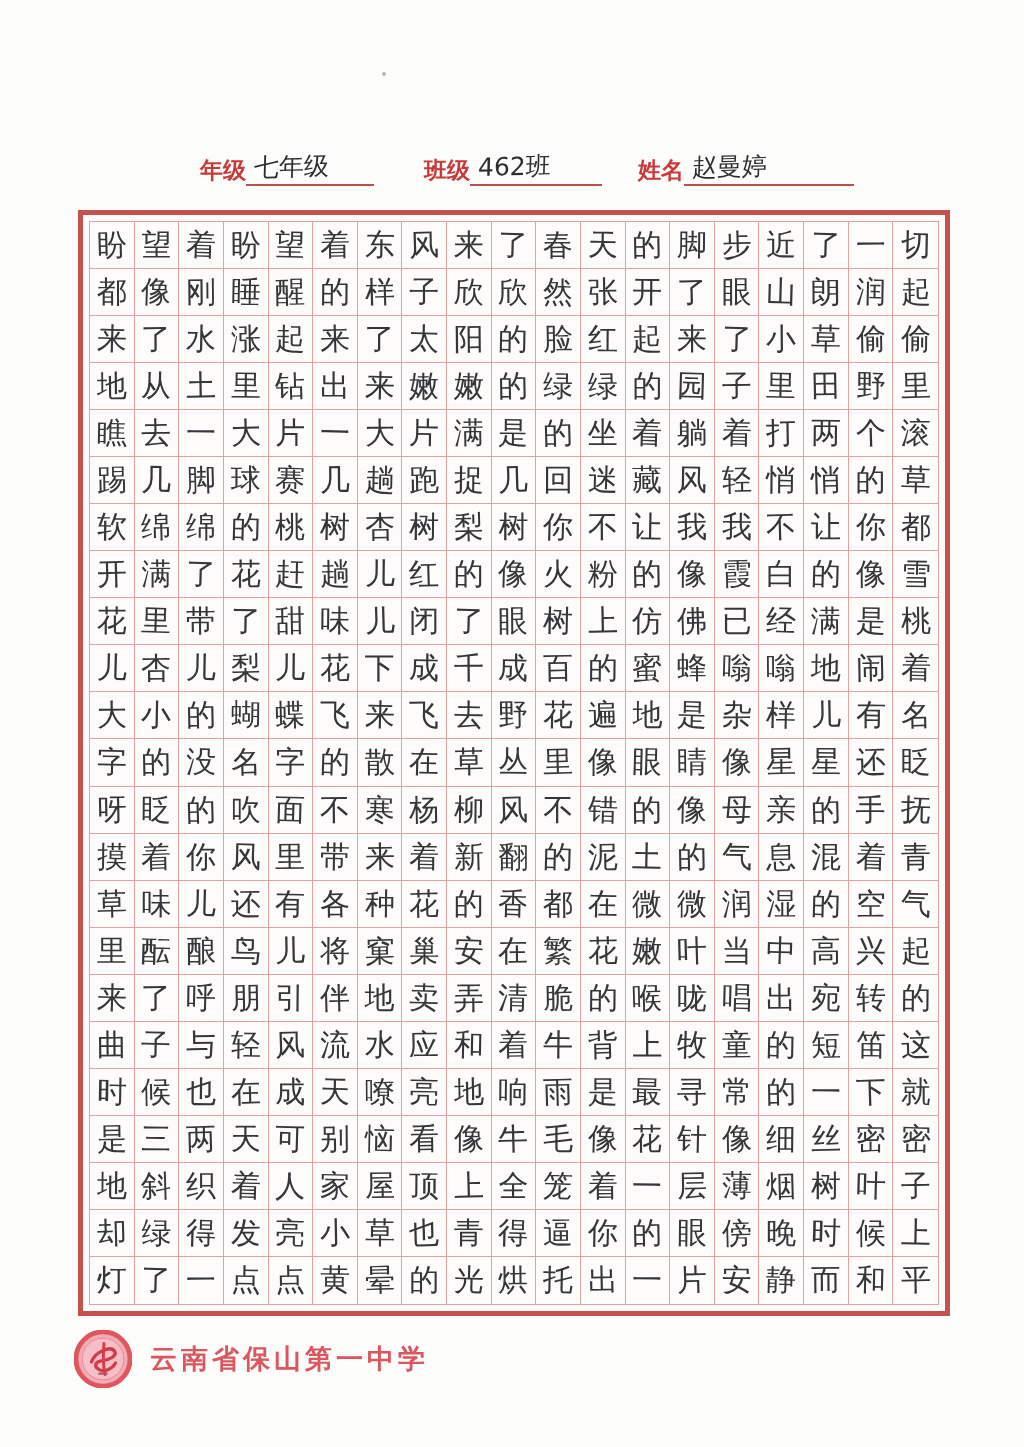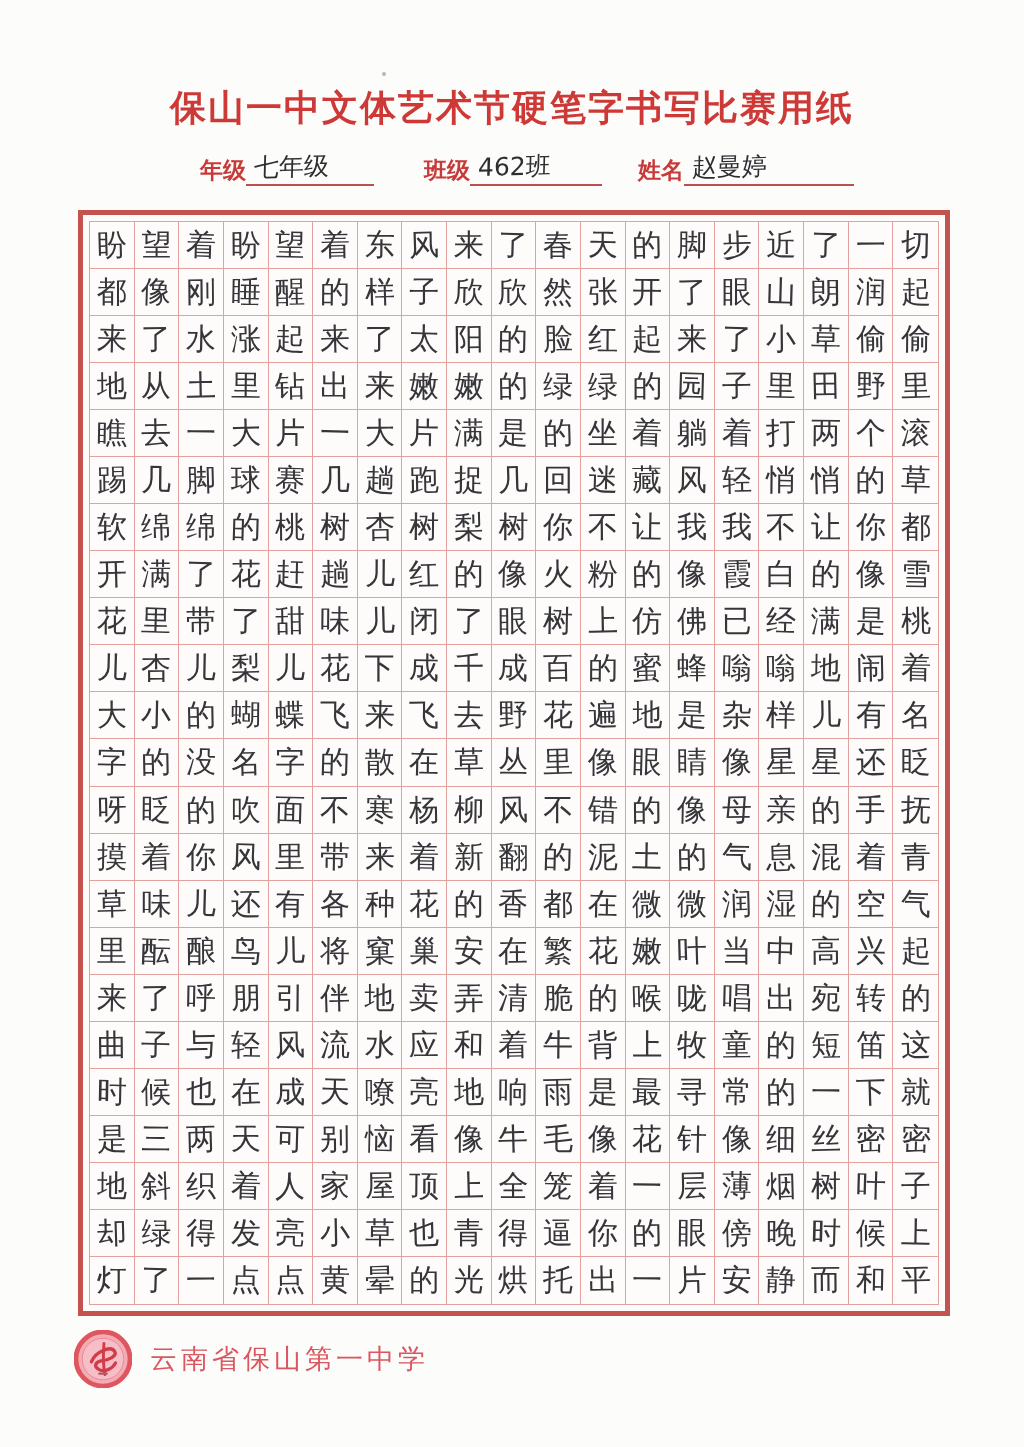--- a/index.html
+++ b/index.html
@@ -91,35 +91,34 @@
   }
 
   
   .footer {
     position: absolute; left: 74px; top: 1330px;
     display: flex; align-items: center; gap: 18px;
   }
   .logo { width: 58px; height: 58px; flex: 0 0 auto; }
   .school-name {
     font-family: "Liberation Serif", serif;
-    font-weight: normal;
+    font-weight: bold;
     font-size: 27px;
     color: #da5660;
     letter-spacing: 4px;
     white-space: nowrap;
   }
 </style>
 </head>
 <body>
 
 <div class="page">
 
   <div class="speck"></div>
 
-  <h1 class="title">保山一中文体艺术节硬笔字书写比赛用纸</h1>
 
   <div class="fields">
     <div class="field f1">
       <span class="field-label">年级</span>
         <span class="field-line"><span class="field-value">七年级</span></span>
     </div>
     <div class="field f2">
       <span class="field-label">班级</span>
         <span class="field-line"><span class="field-value">462班</span></span>
     </div>

